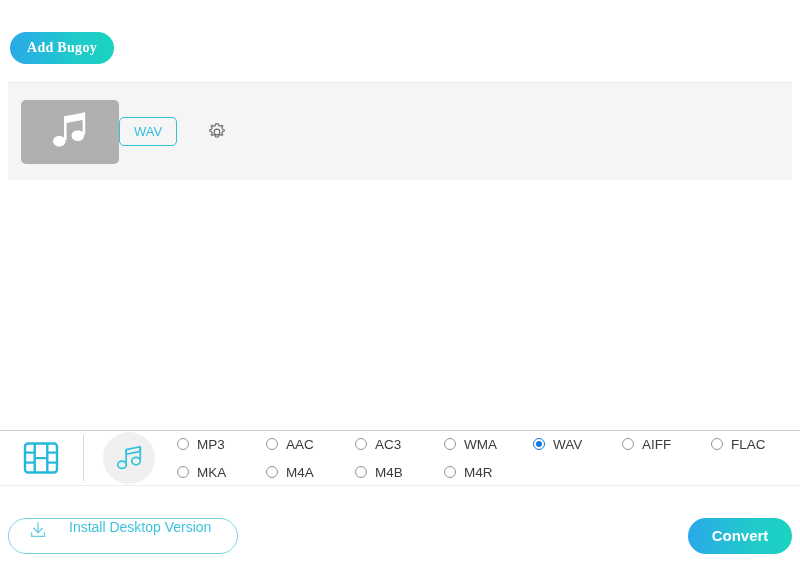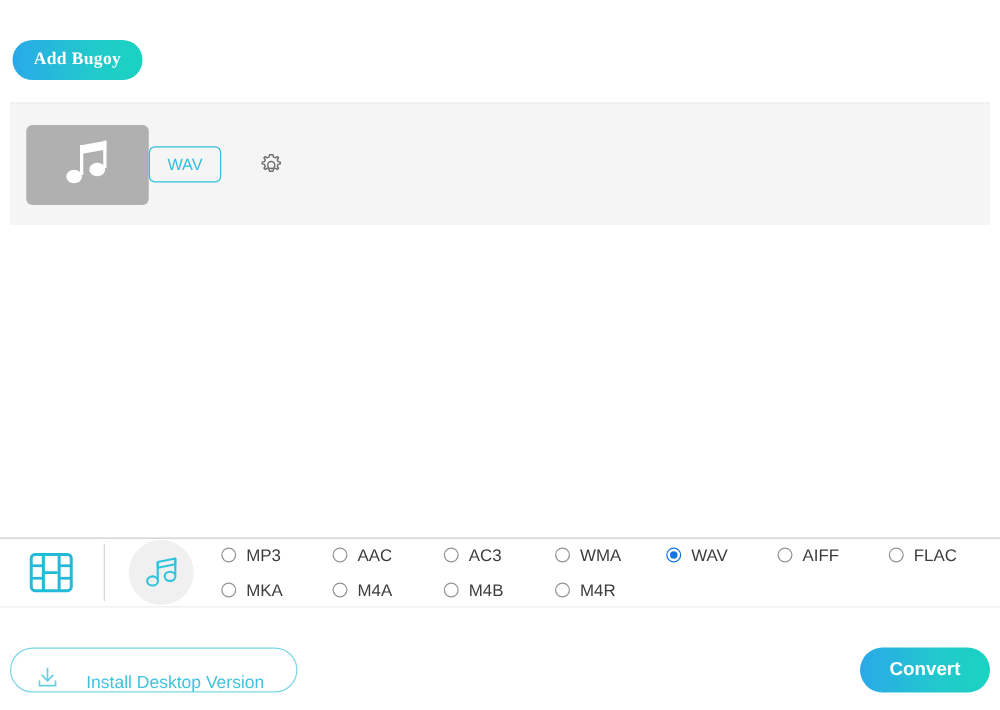--- a/index.html
+++ b/index.html
@@ -222,21 +222,21 @@
   .install-btn {
     margin-left: 8px;
     height: 36px;
     padding: 0 26px 0 18px;
     border: 1px solid #7ad7e6;
     border-radius: 18px;
     background: #ffffff;
     color: #3fc3dd;
     font-size: 14px;
     display: flex;
-    align-items: flex-end;
+    align-items: flex-start;
     gap: 20px;
     cursor: pointer;
   }
   .convert-btn {
     margin-right: 8px;
     width: 104px;
     height: 36px;
     border: none;
     border-radius: 18px;
     background: linear-gradient(90deg, #2aa9e9 0%, #21c9cc 60%, #1ad3c0 100%);

